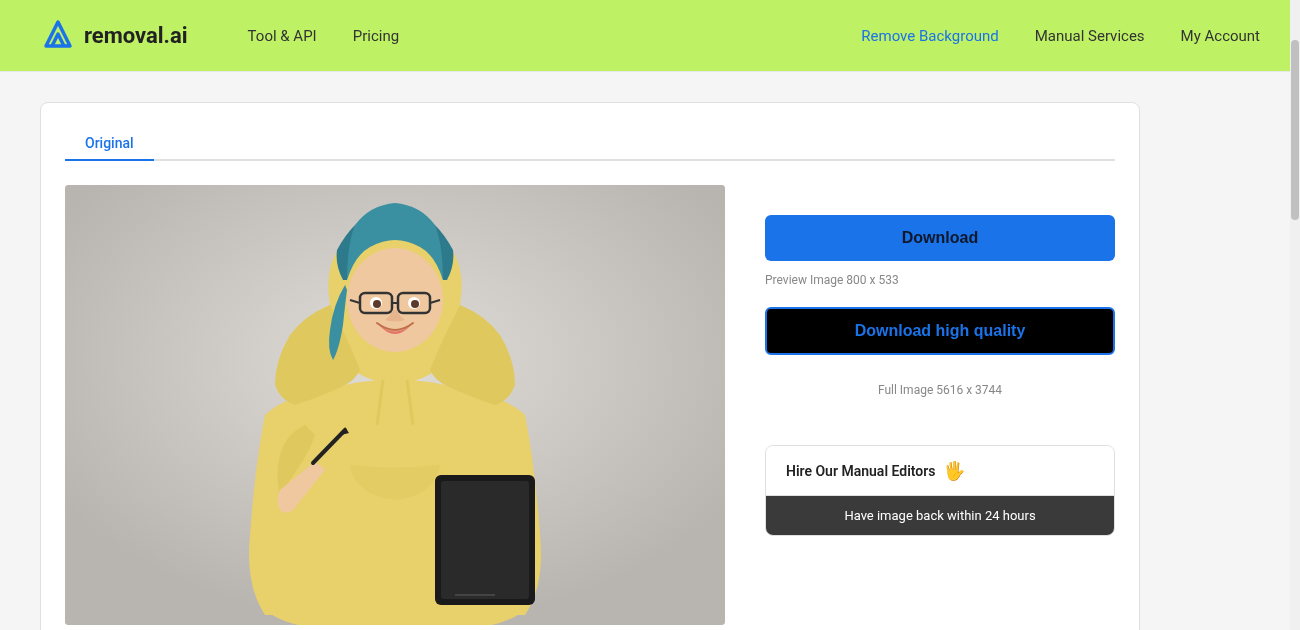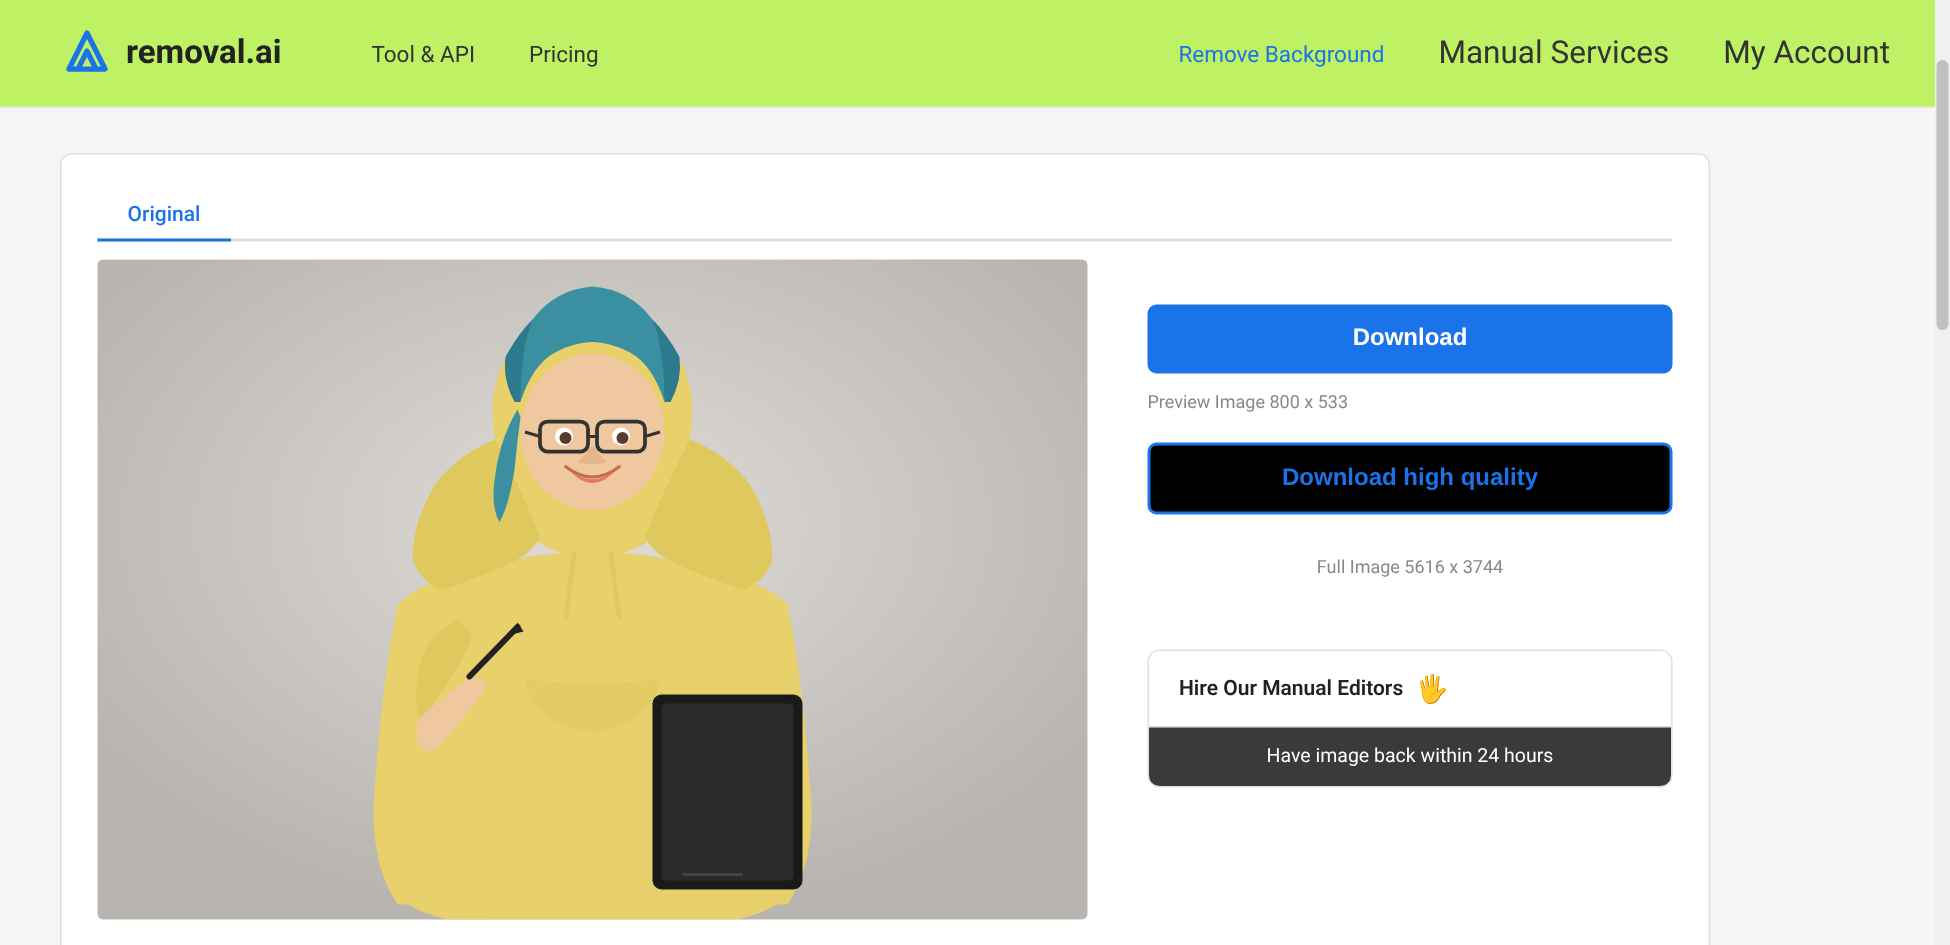--- a/index.html
+++ b/index.html
@@ -54,21 +54,21 @@
       gap: 36px;
       margin-left: auto;
     }
     .nav-link-blue {
       font-size: 15px;
       color: #1a73e8;
       text-decoration: none;
       cursor: pointer;
     }
     .nav-link-dark {
-      font-size: 21px;
+      font-size: 15px;
       color: #333;
       text-decoration: none;
       cursor: pointer;
     }
 
     
     .scrollbar-area {
       position: fixed;
       right: 0;
       top: 0;
@@ -96,21 +96,21 @@
       border-radius: 8px;
       border: 1px solid #e0e0e0;
       padding: 24px;
       max-width: 1100px;
     }
 
     
     .tabs {
       display: flex;
       gap: 0;
-      margin-bottom: 12px;
+      margin-bottom: 24px;
       border-bottom: 2px solid #e0e0e0;
     }
     .tab {
       padding: 8px 20px;
       font-size: 14px;
       cursor: pointer;
       border-bottom: 2px solid transparent;
       margin-bottom: -2px;
       color: #555;
     }
@@ -148,21 +148,21 @@
     .right-panel {
       flex: 1;
       display: flex;
       flex-direction: column;
       gap: 8px;
       padding-top: 30px;
     }
 
     .btn-download {
       background: #1a73e8;
-      color: #ffffff;
+      color: #0f172a;
       border: none;
       border-radius: 6px;
       padding: 14px 0;
       font-size: 16px;
       font-weight: 600;
       width: 100%;
       cursor: pointer;
       text-align: center;
     }
 

